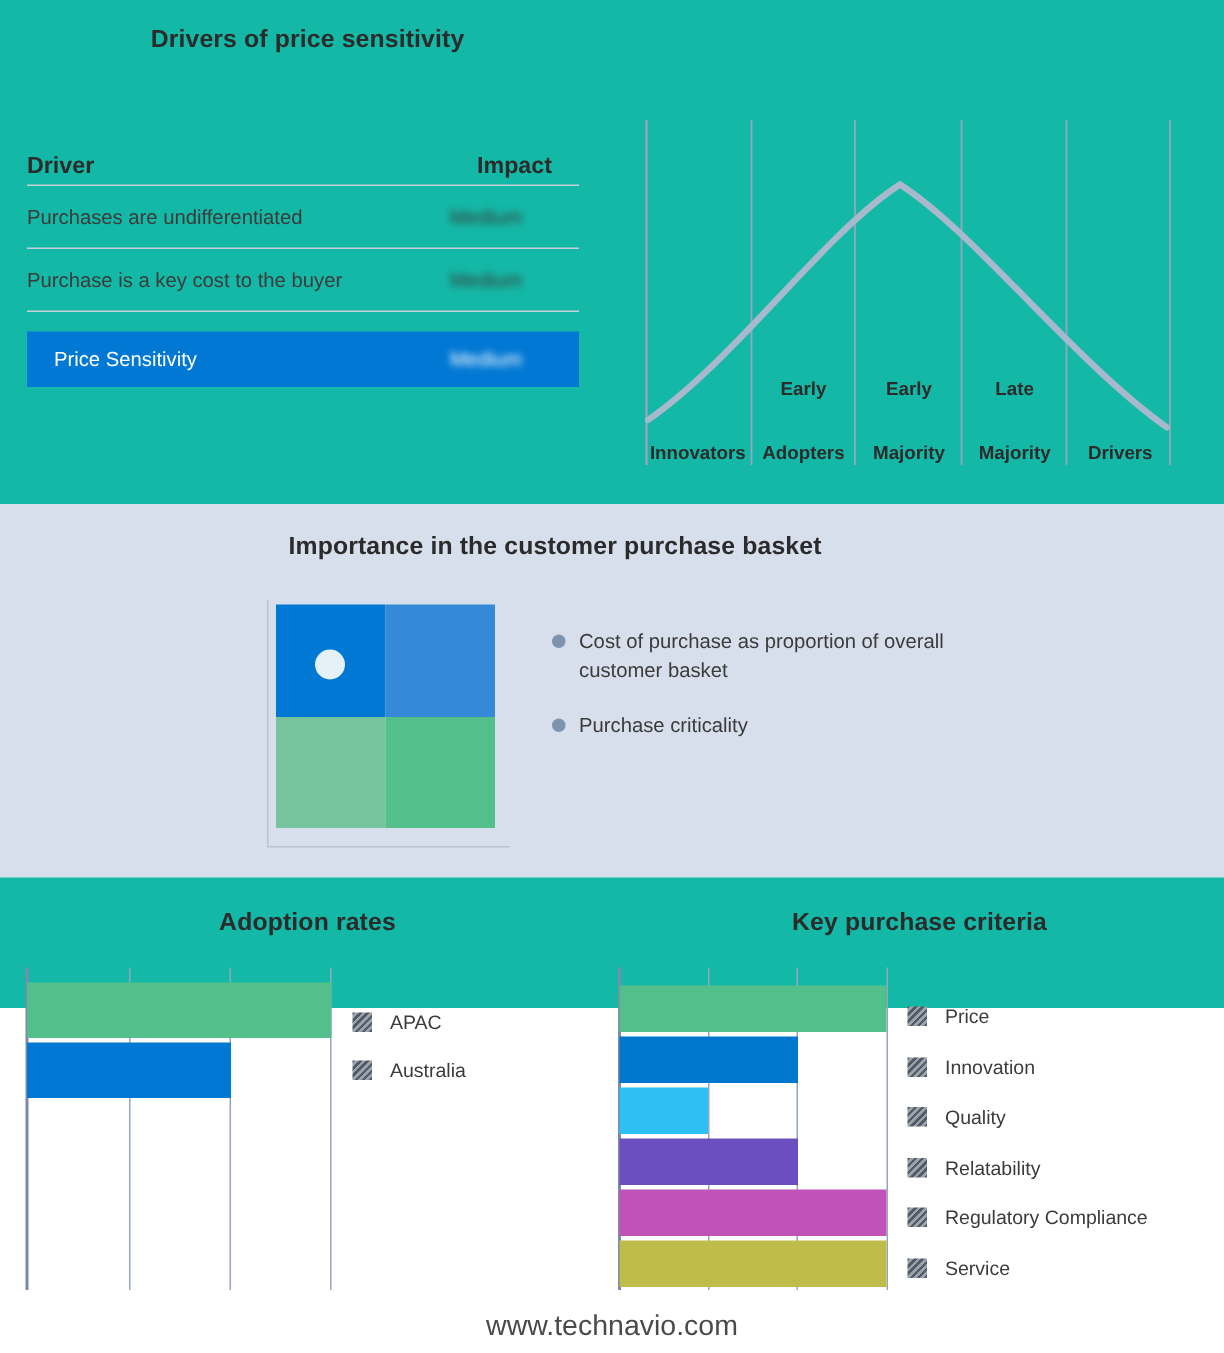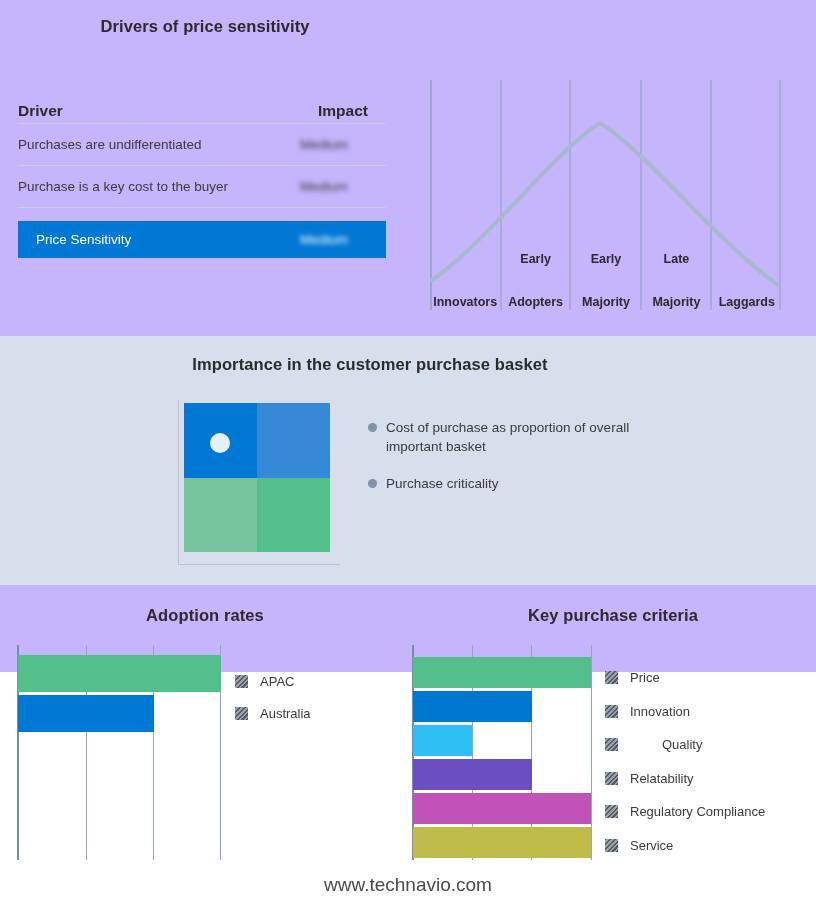--- a/index.html
+++ b/index.html
@@ -9,21 +9,21 @@
   body {
     width: 816px; height: 902px;
     font-family: "Liberation Sans", sans-serif;
     color: #3a3a3a;
     overflow: hidden;
     position: relative;
   }
   .page {
     position: relative;
     width: 816px; height: 672px;
-    background: #c4b5fd;
+    background: #14b8a6;
   }
 
   
   .band-mid {
     position: absolute;
     left: 0; top: 336px;
     width: 816px; height: 249px;
     background: #d6dfeb;
   }
 
@@ -291,41 +291,41 @@
     <div class="lc-cell">
       <span>Early</span>
       <span>Majority</span>
     </div>
     <div class="lc-cell">
       <span>Late</span>
       <span>Majority</span>
     </div>
     <div class="lc-cell">
       <span></span>
-      <span>Laggards</span>
+      <span>Drivers</span>
     </div>
   </div>
 
   <div id="panel-importance"></div>
 
   <div class="panel-title" id="importance-title">Importance in the customer purchase basket</div>
 
   <div id="quadrant-axes"></div>
   <div id="quadrant">
     <div class="q q-tl"></div>
     <div class="q q-tr"></div>
     <div class="q q-bl"></div>
     <div class="q q-br"></div>
   </div>
   <div id="quadrant-dot"></div>
 
   <div class="imp-legend">
     <div class="imp-item">
       <span class="imp-bullet"></span>
-      <span class="imp-text">Cost of purchase as proportion of overall important basket</span>
+      <span class="imp-text">Cost of purchase as proportion of overall customer basket</span>
     </div>
     <div class="imp-item">
       <span class="imp-bullet"></span>
       <span class="imp-text">Purchase criticality</span>
     </div>
   </div>
 
   <div id="panel-adoption"></div>
   <div class="panel-title" id="adoption-title">Adoption rates</div>
 
@@ -371,21 +371,21 @@
 
   <div class="bar-legend" style="left:605px; top:661px; width:200px;">
     <div class="bl-item" style="height:33.5px;">
       <span class="hatch"></span>
       <span class="bl-text">Price</span>
     </div>
     <div class="bl-item" style="height:33.5px;">
       <span class="hatch"></span>
       <span class="bl-text">Innovation</span>
     </div>
-    <div class="bl-item" style="height:33.5px;gap:32px;">
+    <div class="bl-item" style="height:33.5px;">
       <span class="hatch"></span>
       <span class="bl-text">Quality</span>
     </div>
     <div class="bl-item" style="height:33.5px;">
       <span class="hatch"></span>
       <span class="bl-text">Relatability</span>
     </div>
     <div class="bl-item" style="height:33.5px;">
       <span class="hatch"></span>
       <span class="bl-text">Regulatory Compliance</span>

